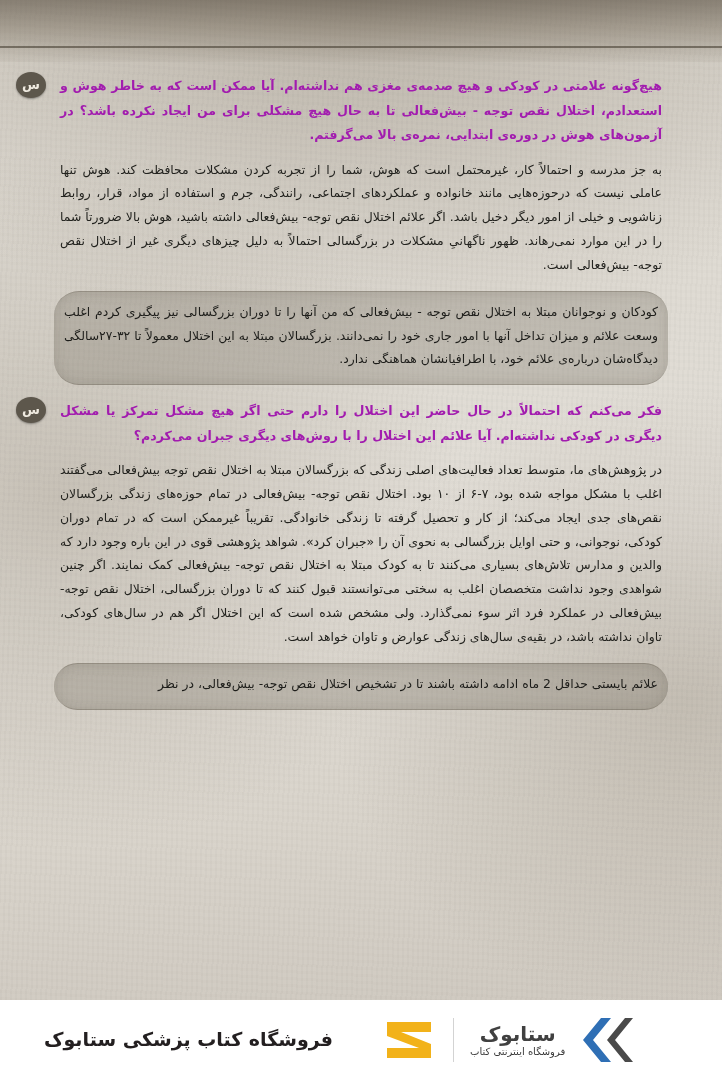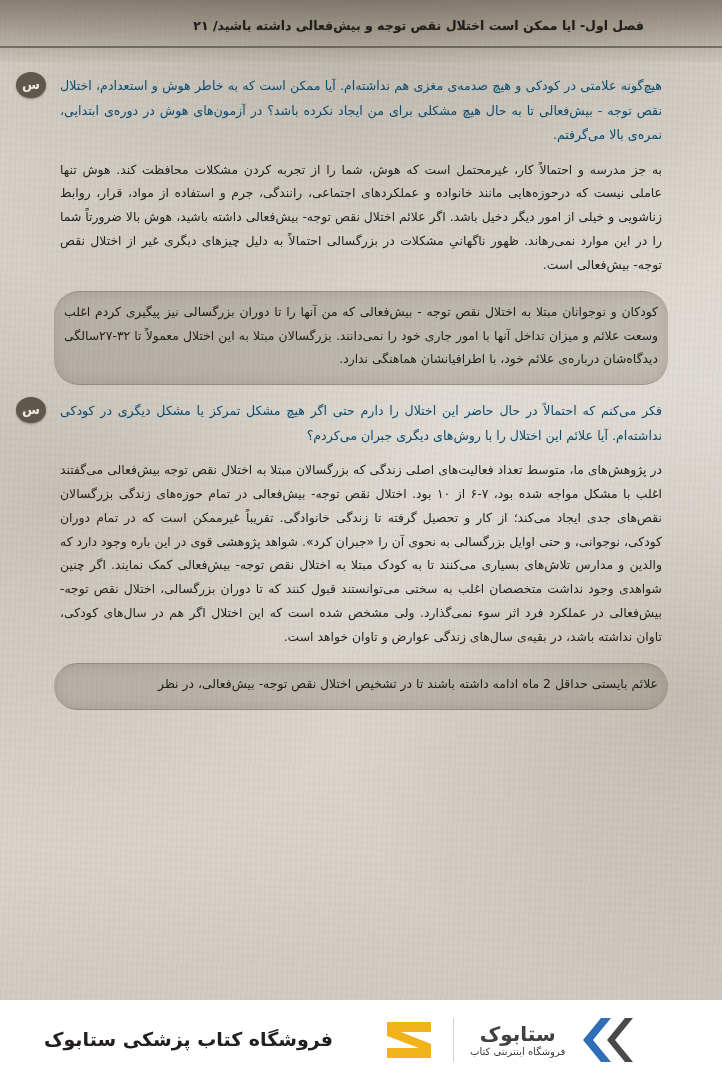--- a/index.html
+++ b/index.html
@@ -90,24 +90,24 @@
 
   p {
     margin: 0 0 2px 0;
     font-size: 12.4px;
     line-height: 1.92;
     text-align: justify;
     text-justify: inter-word;
     color: #23231f;
   }
   p.bold {
-    font-weight: normal;
+    font-weight: bold;
     font-size: 12.6px;
     line-height: 1.95;
-    color: #0c4a6e;
+    color: #a21caf;
   }
 
   
   .qblock {
     position: relative;
     padding-left: 0;
     padding-right: 0;
     margin-bottom: 10px;
   }
   .q-badge {
@@ -213,21 +213,20 @@
   }
 </style>
 </head>
 <body>
 
 <div class="page">
   <div class="scan"></div>
 
   <div class="header-band"></div>
   <div class="header-line"></div>
-  <div class="header-text">فصل اول- ایا ممکن است اختلال نقص توجه و بیش‌فعالی داشته باشید/ ۲۱</div>
 
   <div class="content">
 
     <div class="qblock">
       <div class="q-badge">س</div>
       <p class="bold">هیچ‌گونه علامتی در کودکی و هیچ صدمه‌ی مغزی هم نداشته‌ام. آیا ممکن است که به خاطر هوش و استعدادم، اختلال نقص توجه - بیش‌فعالی تا به حال هیچ مشکلی برای من ایجاد نکرده باشد؟ در آزمون‌های هوش در دوره‌ی ابتدایی، نمره‌ی بالا می‌گرفتم.</p>
     </div>
 
     <p>به جز مدرسه و احتمالاً کار، غیرمحتمل است که هوش، شما را از تجربه کردن مشکلات محافظت کند. هوش تنها عاملی نیست که درحوزه‌هایی مانند خانواده و عملکردهای اجتماعی، رانندگی، جرم و استفاده از مواد، قرار، روابط زناشویی و خیلی از امور دیگر دخیل باشد. اگر علائم اختلال نقص توجه- بیش‌فعالی داشته باشید، هوش بالا ضرورتاً شما را در این موارد نمی‌رهاند. ظهور ناگهانیِ مشکلات در بزرگسالی احتمالاً به دلیل چیزهای دیگری غیر از اختلال نقص توجه- بیش‌فعالی است.</p>
 

